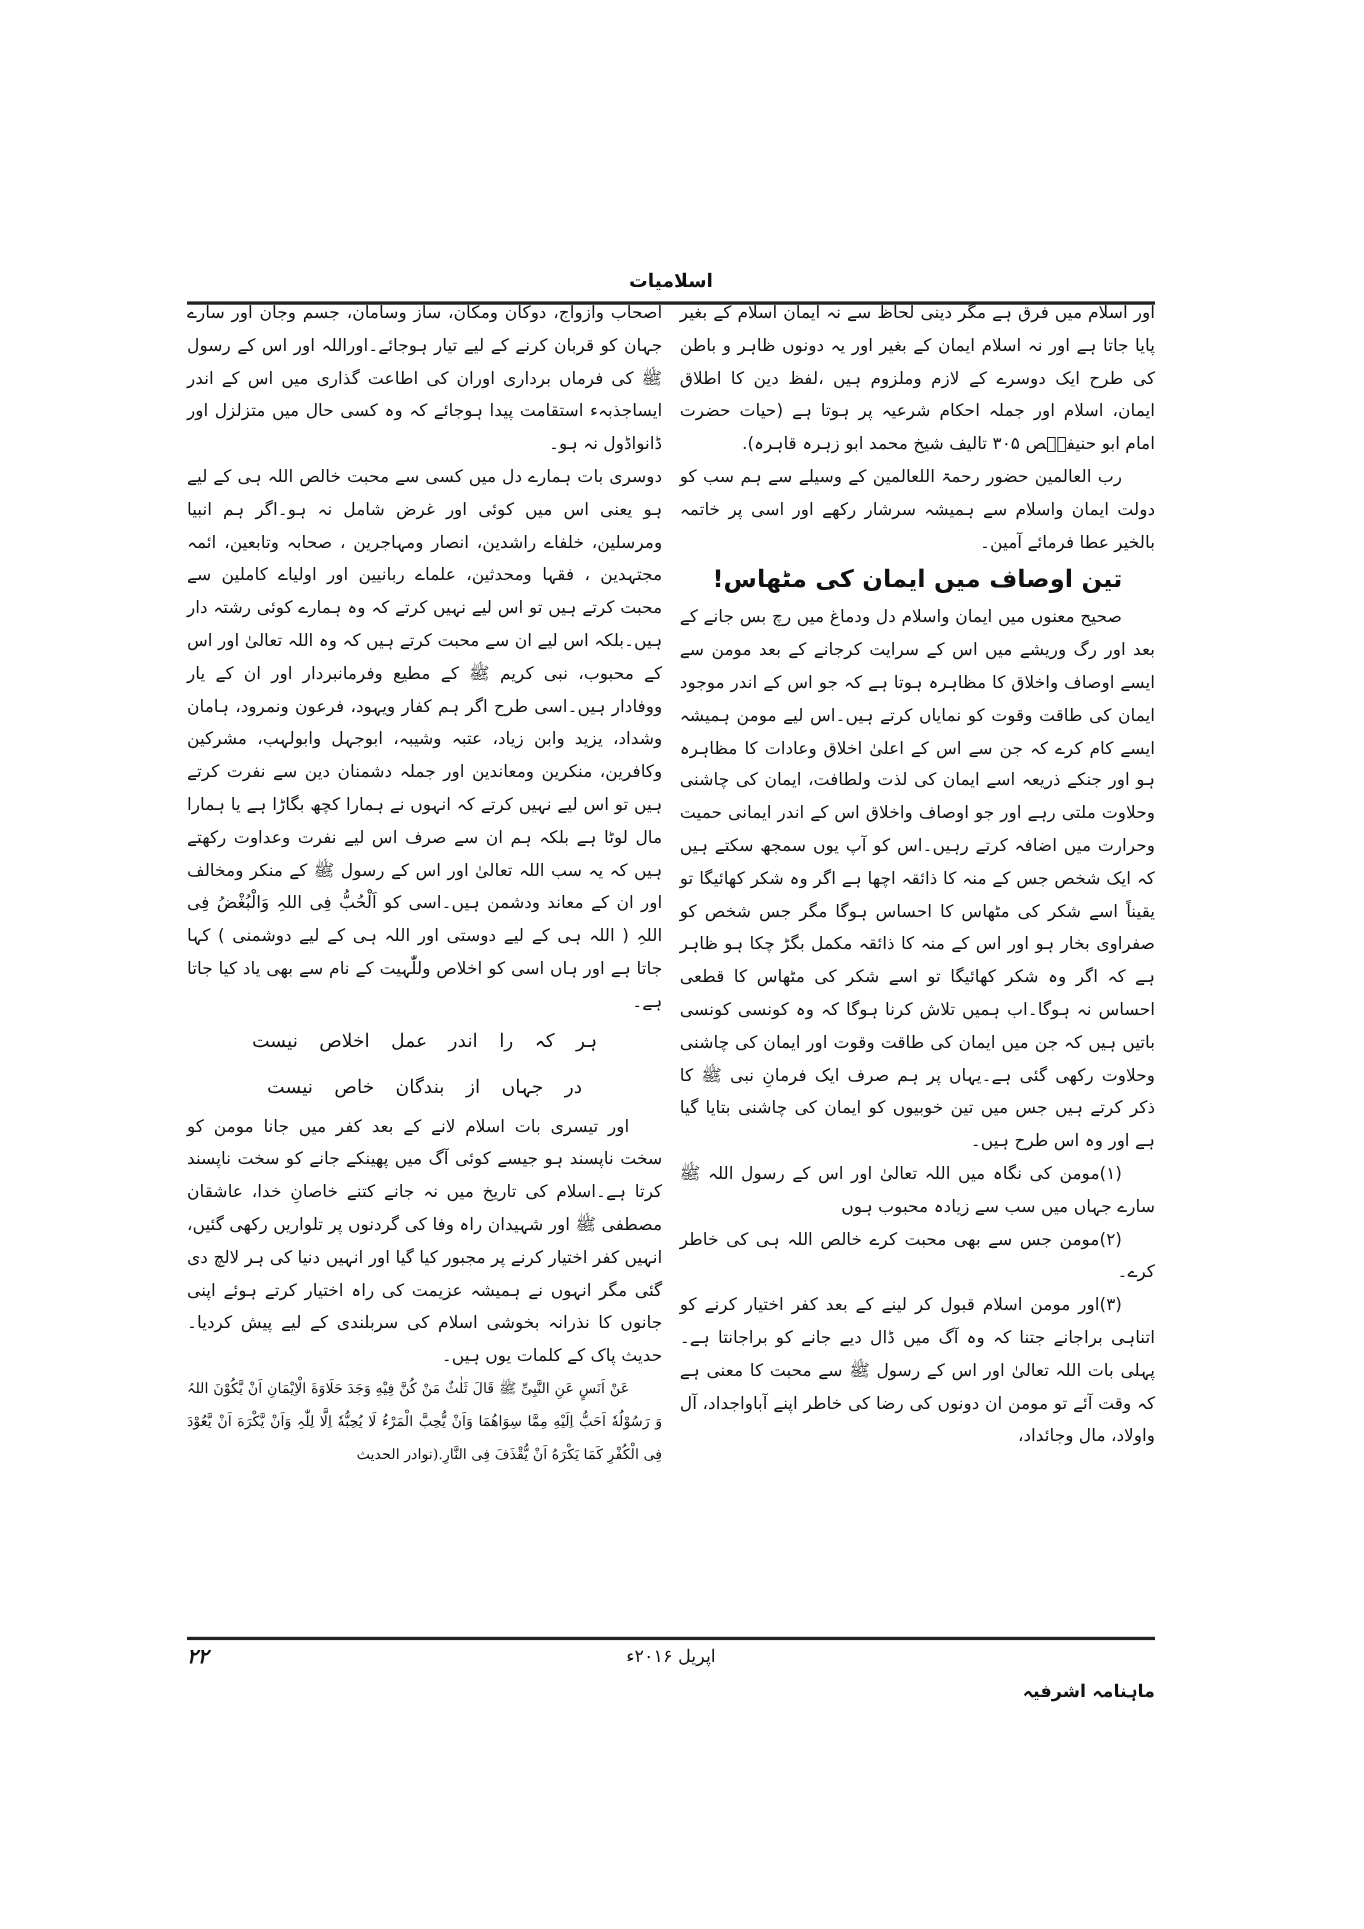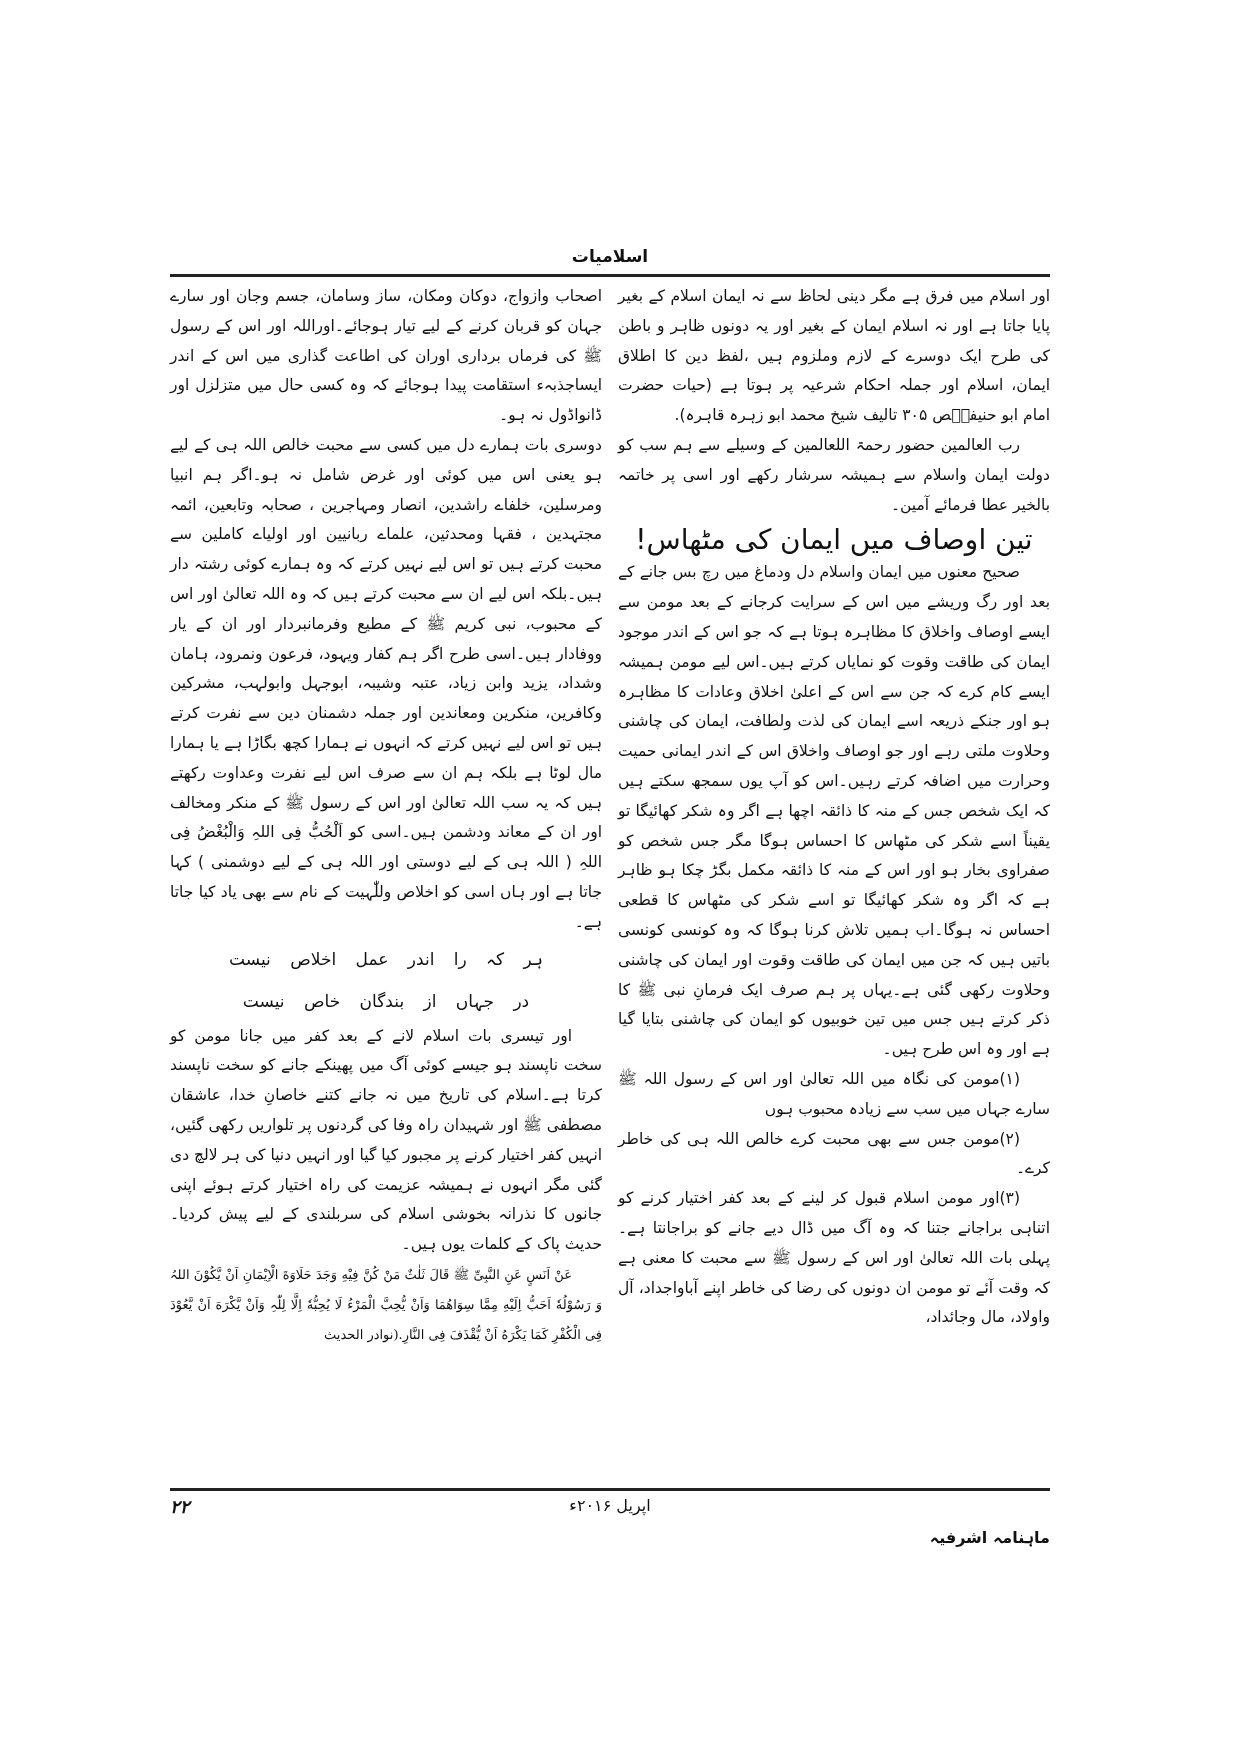--- a/index.html
+++ b/index.html
@@ -5,27 +5,27 @@
   html, body { margin:0; padding:0; background:#ffffff; }
   body { width:1240px; height:1754px; position:relative; overflow:hidden;
          font-family:"DejaVu Sans", sans-serif; color:#111; }
   .page { position:absolute; left:0; top:0; width:1108px; height:1754px; }
   .running-head { position:absolute; left:170px; width:880px; top:246px; height:24px;
         text-align:center; font-weight:bold; font-size:17px; direction:rtl; }
   .rule-top { position:absolute; left:170px; width:880px; top:274px; height:0;
         border-top:3px solid #222; }
   .rule-bottom { position:absolute; left:170px; width:880px; top:1488px; height:0;
         border-top:3px solid #222; }
-  .col { position:absolute; top:282px; width:432px; height:1200px; direction:rtl;
+  .col { position:absolute; top:270px; width:432px; height:1200px; direction:rtl;
          text-align:justify; text-align-last:right; font-size:15.5px; line-height:29.8px; }
   .col-right { left:618px; }
   .col-left  { left:170px; }
   .col p { margin:0; }
   .col p.indent { text-indent:30px; }
-  .section-heading { font-weight:normal; font-size:28px; text-align:right; text-align-last:center;
+  .section-heading { font-weight:bold; font-size:22px; text-align:center; text-align-last:center;
         margin:4px 0 2px 0; line-height:32px; }
   .verse { text-align-last:center; font-size:17px; line-height:42px; word-spacing:14px; }
   .arabic { font-family:"DejaVu Serif", serif; font-size:13px; line-height:30px; }
   .footer { position:absolute; top:1496px; left:170px; width:880px; height:30px; direction:rtl; font-size:16px; }
   .footer-left { position:absolute; left:0; top:0; font-weight:bold; font-size:18px;font-style:italic; }
   .footer-center { position:absolute; left:0; width:100%; top:0; text-align:center; }
   .footer-right { position:absolute; right:0; top:0; font-weight:bold;margin-top:32px; }
 </style>
 </head>
 <body>

